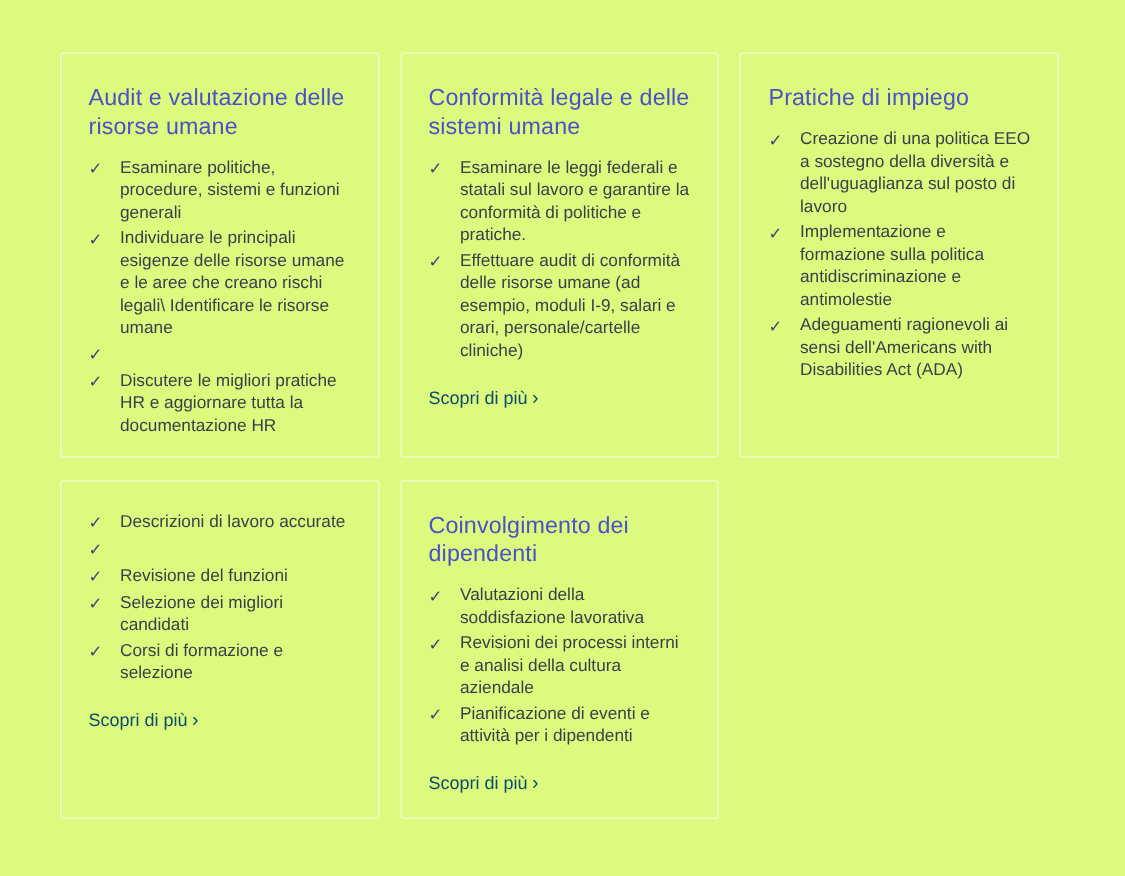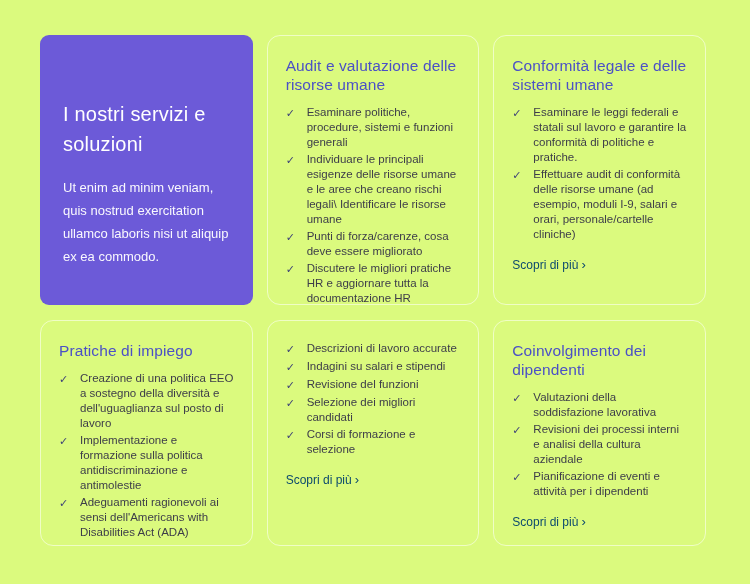--- a/index.html
+++ b/index.html
@@ -19,21 +19,21 @@
     padding: 35px 44px 0 40px;
     display: grid;
     grid-template-columns: repeat(3, 1fr);
     grid-template-rows: 270px 226px;
     column-gap: 14px;
     row-gap: 15px;
   }
   .card {
     box-sizing: border-box;
     border: 1px solid rgba(255,255,255,0.55);
-    border-radius: 13px;
+    border-radius: 2px;
     padding: 20px 17px 16px 18px;
     overflow: hidden;
   }
   .card-intro {
     background: #6c5ad8;
     border: none;
     border-radius: 9px;
     padding: 64px 22px 0 23px;
     color: #ffffff;
   }
@@ -93,39 +93,34 @@
   .more-link .chev {
     font-size: 13px;
     margin-left: 3px;
   }
 </style>
 </head>
 <body>
 
 <div class="services-grid">
 
-  <div class="card card-intro">
-    <h2 class="intro-title">I nostri servizi e soluzioni</h2>
-    <p class="intro-desc">Ut enim ad minim veniam, quis nostrud exercitation ullamco laboris nisi ut aliquip ex ea commodo.</p>
-  </div>
 
   <div class="card">
     <h3 class="card-title">Audit e valutazione delle risorse umane</h3>
     <ul class="service-list">
         <li>
           <span class="check">✓</span>
           <span class="item-text">Esaminare politiche, procedure, sistemi e funzioni generali</span>
         </li>
         <li>
           <span class="check">✓</span>
           <span class="item-text">Individuare le principali esigenze delle risorse umane e le aree che creano rischi legali\ Identificare le risorse umane</span>
         </li>
         <li>
           <span class="check">✓</span>
-          <span class="item-text">Punti di forza/carenze, cosa deve essere migliorato</span>
         </li>
         <li>
           <span class="check">✓</span>
           <span class="item-text">Discutere le migliori pratiche HR e aggiornare tutta la documentazione HR</span>
         </li>
       </ul>
 
   </div>
 
   <div class="card">
@@ -163,21 +158,20 @@
   </div>
 
   <div class="card">
     <ul class="service-list">
         <li>
           <span class="check">✓</span>
           <span class="item-text">Descrizioni di lavoro accurate</span>
         </li>
         <li>
           <span class="check">✓</span>
-          <span class="item-text">Indagini su salari e stipendi</span>
         </li>
         <li>
           <span class="check">✓</span>
           <span class="item-text">Revisione del funzioni</span>
         </li>
         <li>
           <span class="check">✓</span>
           <span class="item-text">Selezione dei migliori candidati</span>
         </li>
         <li>

